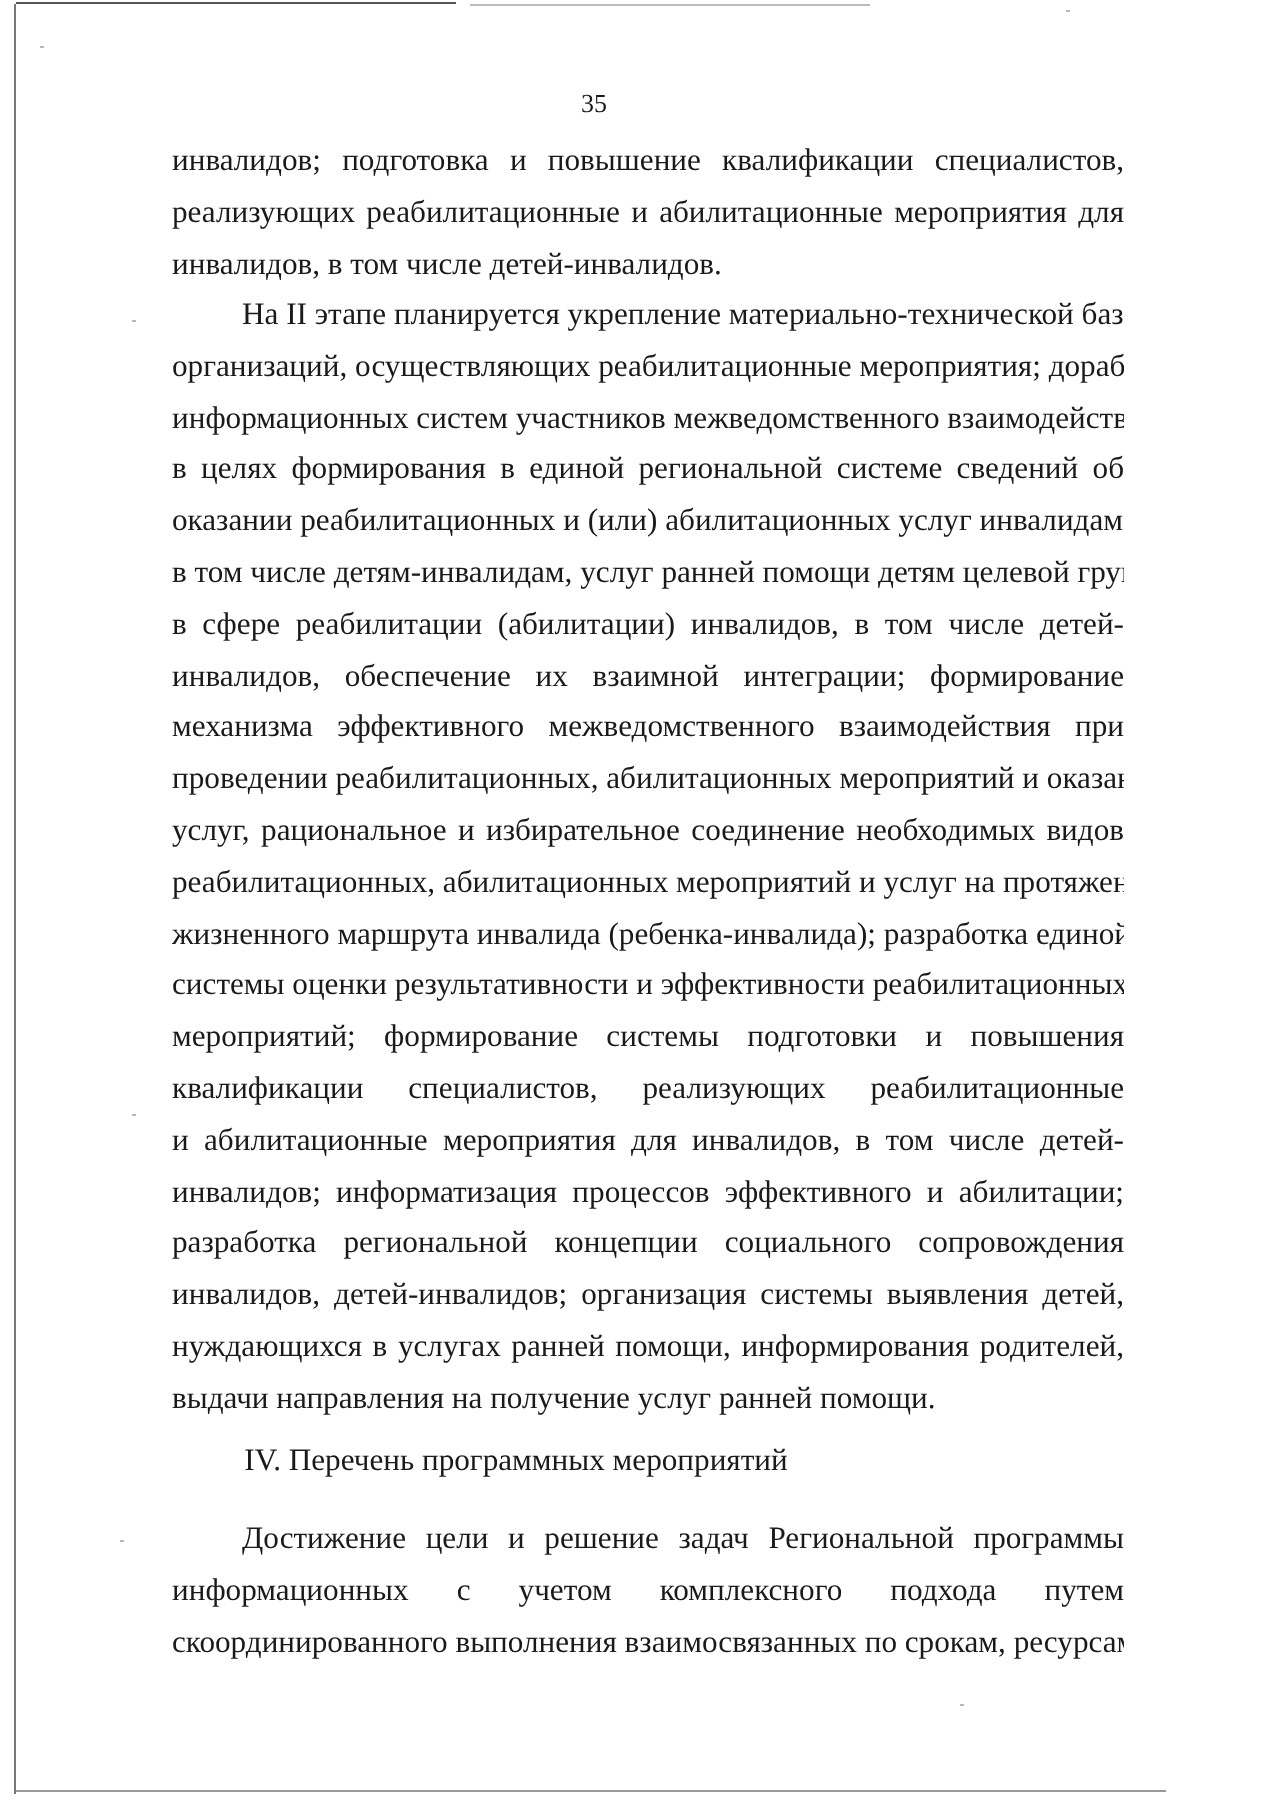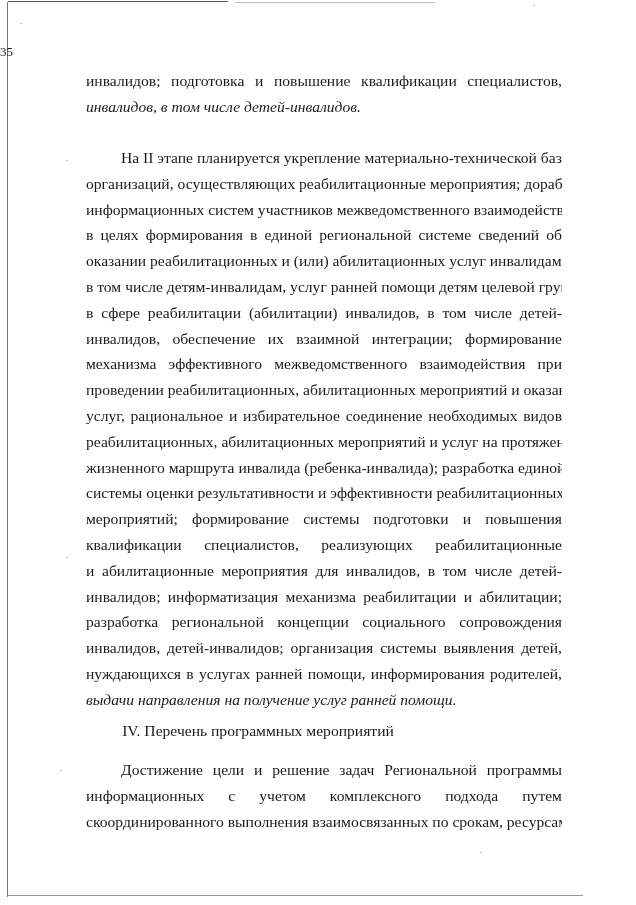--- a/index.html
+++ b/index.html
@@ -47,40 +47,40 @@
     height: 1px;
     background: #999;
   }
   .speck { position: absolute; width: 2px; height: 1px; background: #bbb; }
 
   .page-number {
     position: absolute;
     top: 44px;
     left: 0;
     width: 594px;
+    text-align: center;
     font-size: 13px;
     line-height: 16px;
   }
   .text-block {
     position: absolute;
     left: 86px;
     width: 476px;
     font-size: 15.6px;
   }
   .line {
     height: 25.8px;
     line-height: 25.8px;
     white-space: nowrap;
     text-align: justify;
     text-align-last: justify;
     overflow: hidden;
   }
   .line.last {
     text-align-last: left;
-    font-style: italic;
   }
   .line.indent {
     padding-left: 35px;
   }
   .heading {
     position: absolute;
     top: 720px;
     left: 0;
     width: 516px;
     text-align: center;
@@ -99,20 +99,21 @@
 <div class="speck" style="left:533px;top:5px;"></div>
 <div class="speck" style="left:66px;top:160px;"></div>
 <div class="speck" style="left:66px;top:557px;"></div>
 <div class="speck" style="left:60px;top:770px;"></div>
 <div class="speck" style="left:480px;top:852px;"></div>
 
 <div class="page-number">35</div>
 
 <div class="text-block" style="top:68px;">
   <div class="line">инвалидов; подготовка и повышение квалификации специалистов,</div>
+  <div class="line">реализующих реабилитационные и абилитационные мероприятия для</div>
   <div class="line last">инвалидов, в том числе детей-инвалидов.</div>
 </div>
 
 <div class="text-block" style="top:145px;">
   <div class="line indent">На II этапе планируется укрепление материально-технической базы</div>
   <div class="line">организаций, осуществляющих реабилитационные мероприятия; доработка</div>
   <div class="line">информационных систем участников межведомственного взаимодействия</div>
   <div class="line">в целях формирования в единой региональной системе сведений об</div>
   <div class="line">оказании реабилитационных и (или) абилитационных услуг инвалидам,</div>
   <div class="line">в том числе детям-инвалидам, услуг ранней помощи детям целевой группы</div>
@@ -120,21 +121,21 @@
   <div class="line">инвалидов, обеспечение их взаимной интеграции; формирование</div>
   <div class="line">механизма эффективного межведомственного взаимодействия при</div>
   <div class="line">проведении реабилитационных, абилитационных мероприятий и оказании</div>
   <div class="line">услуг, рациональное и избирательное соединение необходимых видов</div>
   <div class="line">реабилитационных, абилитационных мероприятий и услуг на протяжении</div>
   <div class="line">жизненного маршрута инвалида (ребенка-инвалида); разработка единой</div>
   <div class="line">системы оценки результативности и эффективности реабилитационных</div>
   <div class="line">мероприятий; формирование системы подготовки и повышения</div>
   <div class="line">квалификации специалистов, реализующих реабилитационные</div>
   <div class="line">и абилитационные мероприятия для инвалидов, в том числе детей-</div>
-  <div class="line">инвалидов; информатизация механизма реабилитации и абилитации;</div>
+  <div class="line">инвалидов; информатизация процессов эффективного и абилитации;</div>
   <div class="line">разработка региональной концепции социального сопровождения</div>
   <div class="line">инвалидов, детей-инвалидов; организация системы выявления детей,</div>
   <div class="line">нуждающихся в услугах ранней помощи, информирования родителей,</div>
   <div class="line last">выдачи направления на получение услуг ранней помощи.</div>
 </div>
 
 <div class="heading">IV. Перечень программных мероприятий</div>
 
 <div class="text-block" style="top:757px;">
   <div class="line indent">Достижение цели и решение задач Региональной программы</div>

